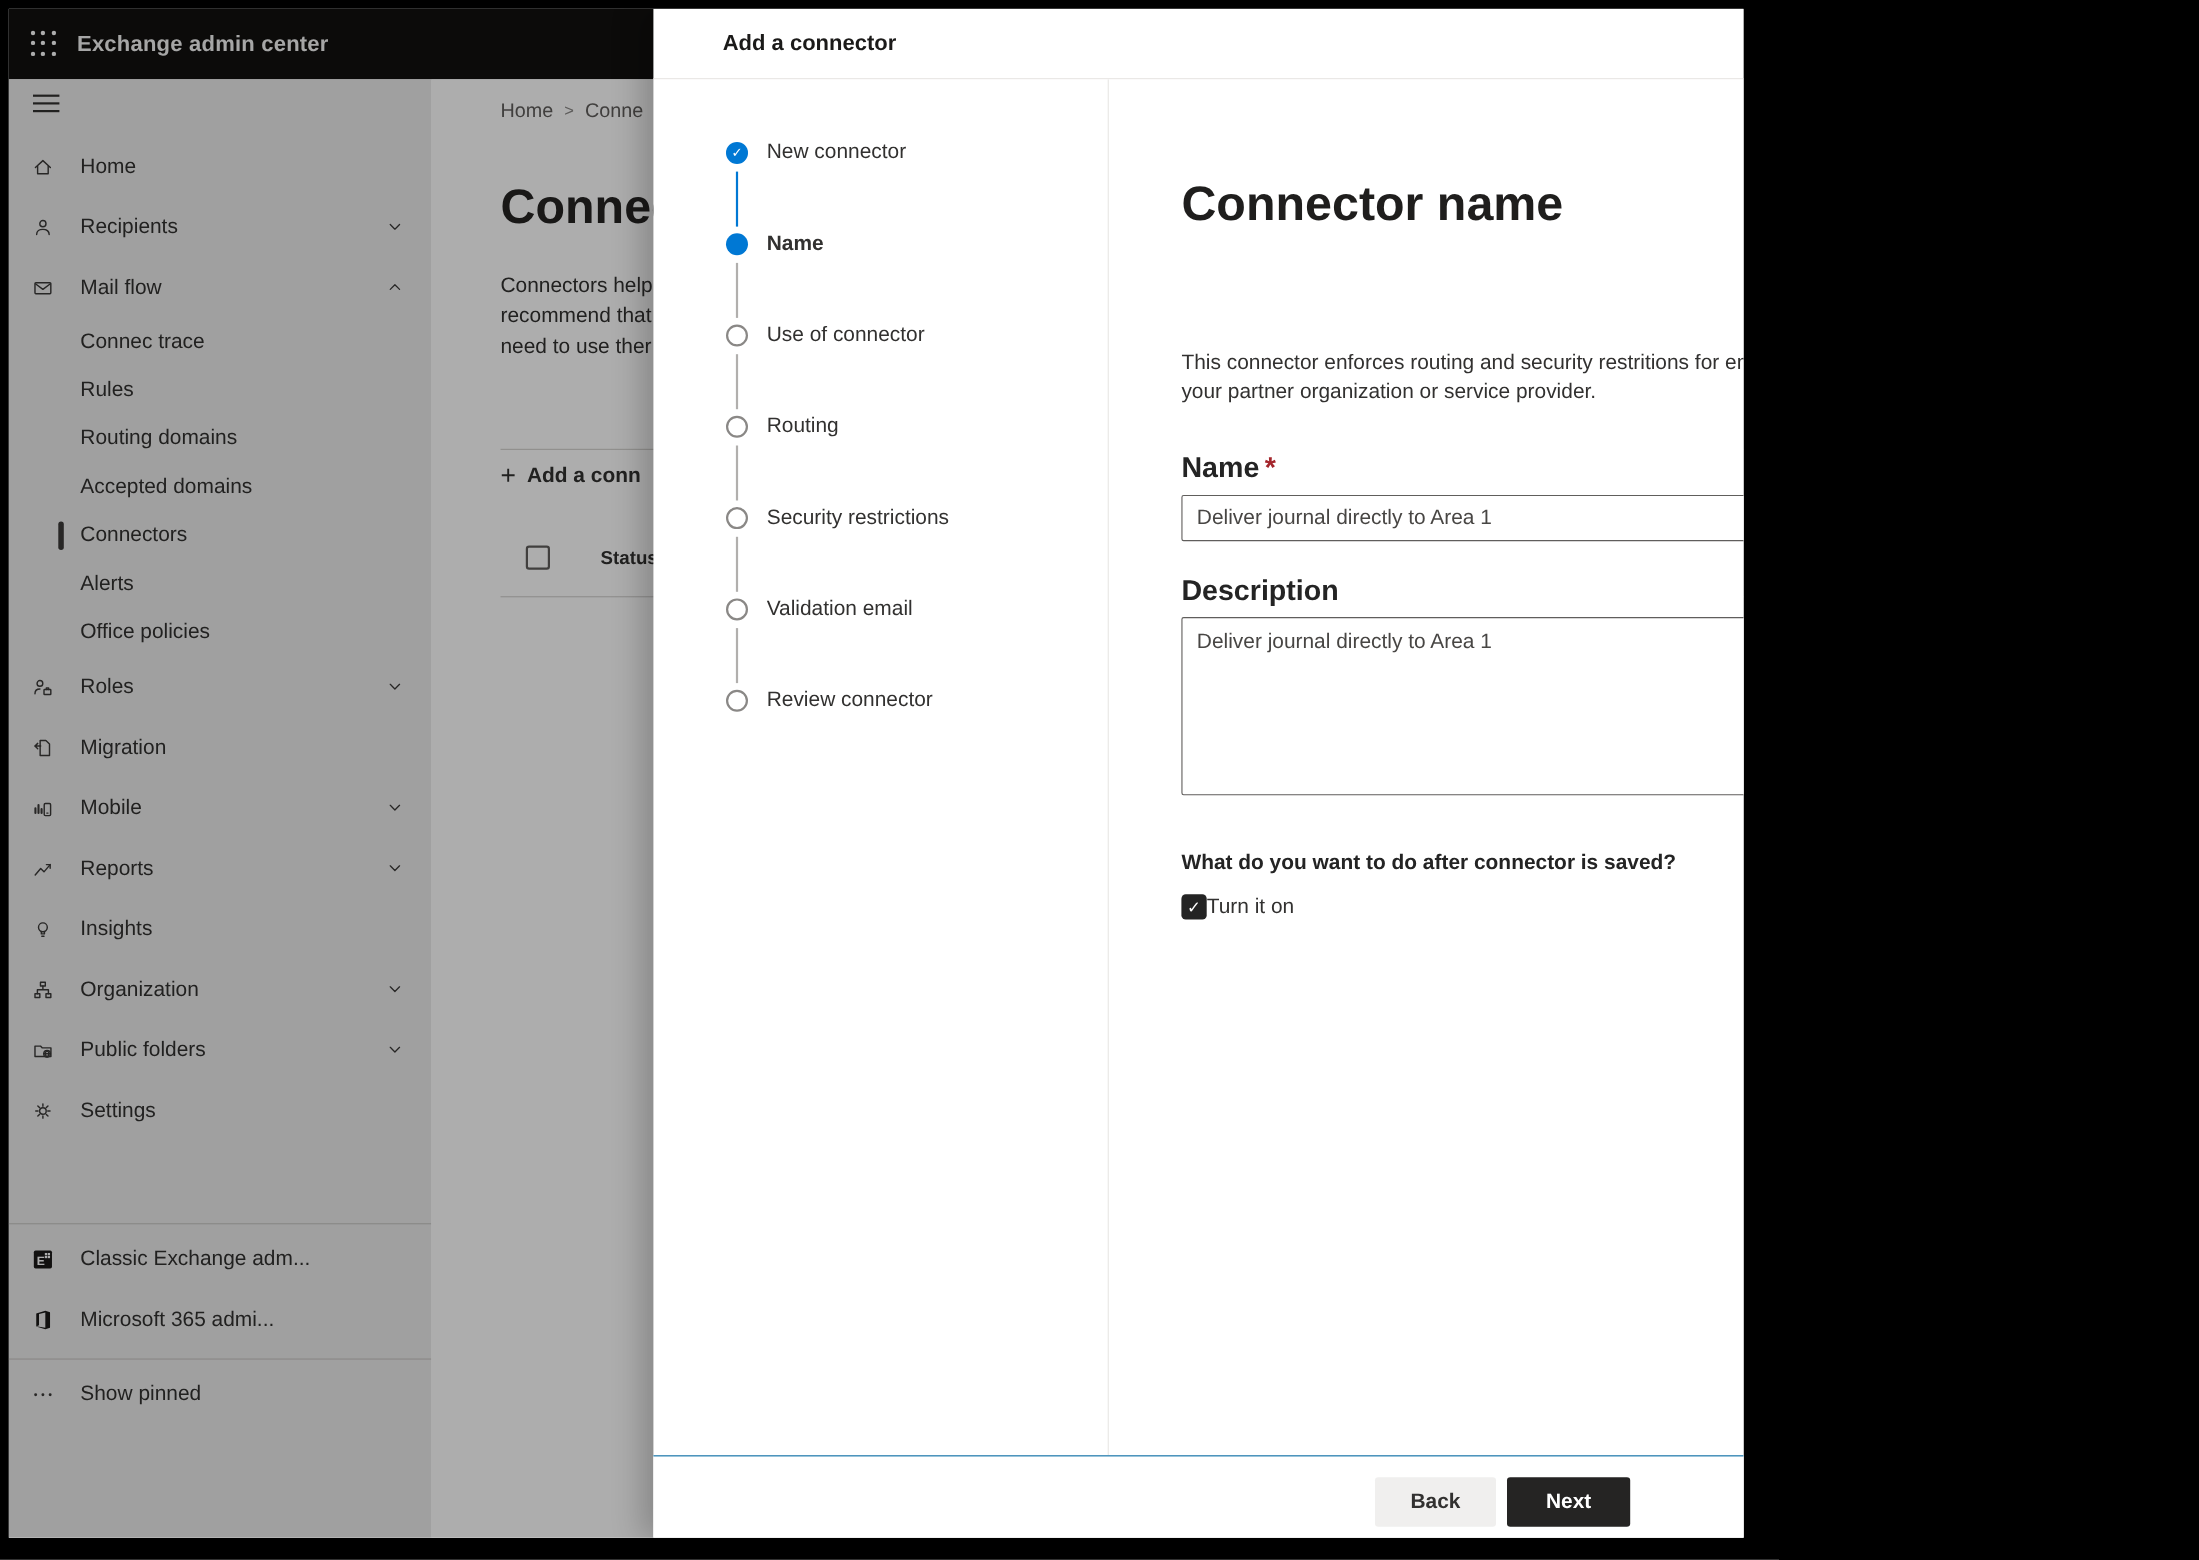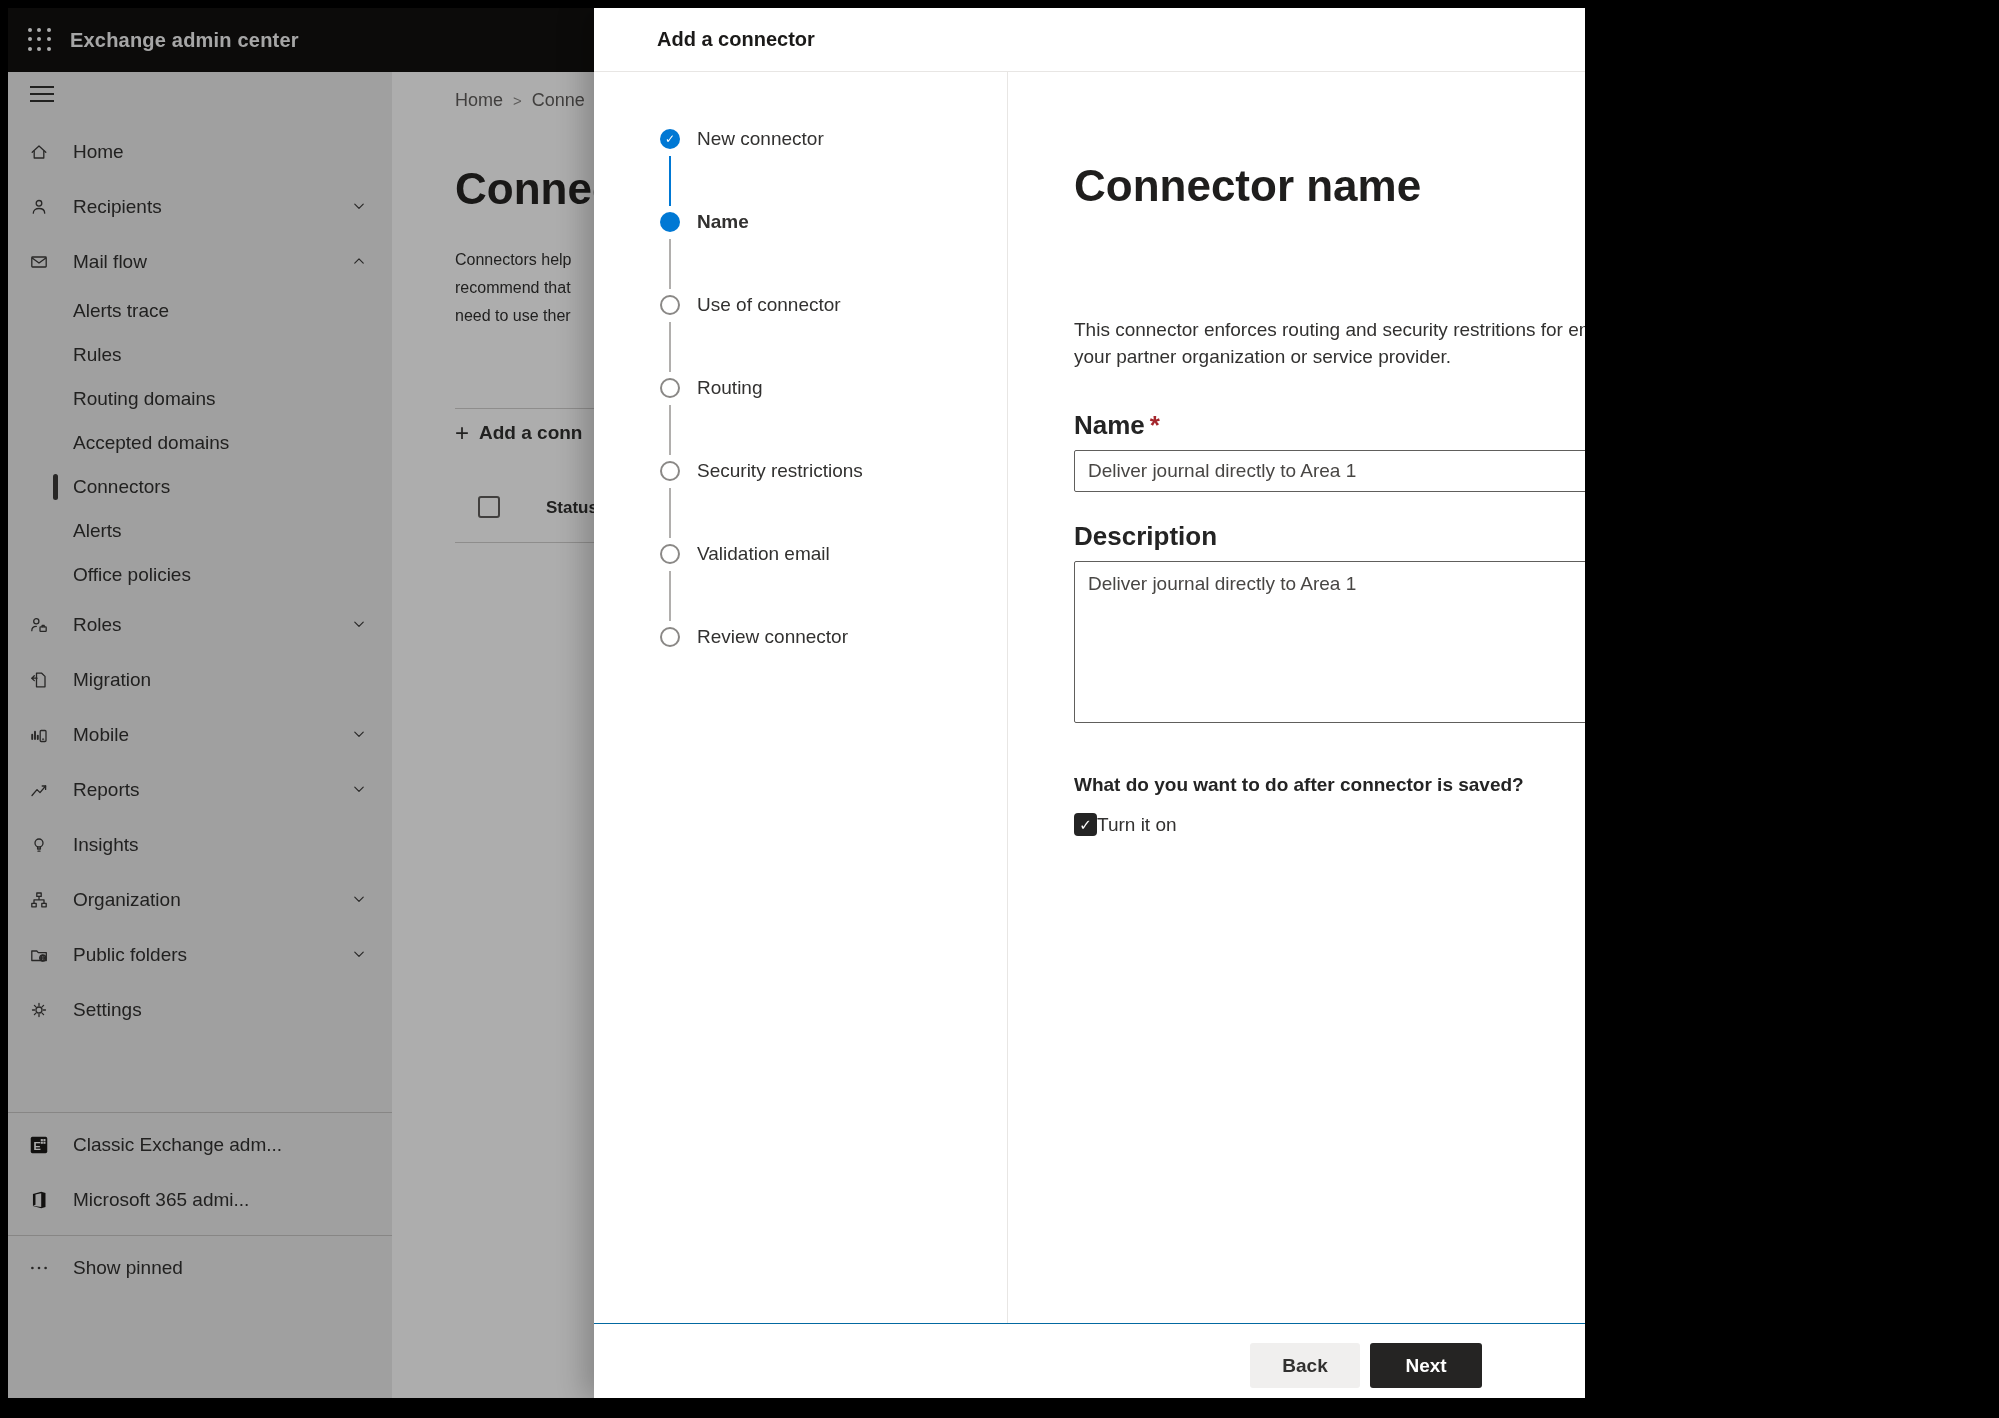--- a/index.html
+++ b/index.html
@@ -44,21 +44,21 @@
   .side-footer { position:absolute; top:1040px; left:0; right:0; }
   .side-divider { height:1px; background:#c8c6c4; margin:0 0 4px 0; }
   .side-divider.second { margin-top:8px; }
   .footer-item { position:relative; height:56px; display:flex; align-items:center; cursor:pointer; }
 
   
   .page { position:absolute; left:384px; top:64px; right:0; bottom:0; background:#fff; z-index:1; }
   .breadcrumb { position:absolute; left:63px; top:18px; font-size:18px; color:#605e5c; display:flex; gap:10px; align-items:center; }
   .crumb-sep { font-size:15px; color:#8a8886; }
   .page-h1 { position:absolute; left:63px; top:92px; font-size:44px; font-weight:700; color:#252423; white-space:nowrap; }
-  .page-desc { position:absolute; left:63px; top:174px; font-size:16px; line-height:28px; color:#323130; white-space:nowrap; }
+  .page-desc { position:absolute; left:63px; top:174px; font-size:19px; line-height:28px; color:#323130; white-space:nowrap; }
   .page-divider { position:absolute; left:63px; right:0; top:336px; height:1px; background:#d2d0ce; }
   .add-btn { position:absolute; left:63px; top:344px; height:34px; display:flex; align-items:center; gap:10px;
     font-size:19px; font-weight:600; color:#323130; cursor:pointer; }
   .add-plus { font-size:24px; font-weight:400; line-height:24px; }
   .tbl-check { position:absolute; left:86px; top:424px; width:22px; height:22px;
     border:2px solid #605e5c; border-radius:3px; background:transparent; cursor:pointer; }
   .tbl-status { position:absolute; left:154px; top:426px; font-size:17px; font-weight:600; color:#323130; cursor:pointer; }
   .tbl-underline { position:absolute; left:63px; right:0; top:470px; height:1px; background:#d2d0ce; }
 
   
@@ -171,21 +171,21 @@
             </svg>
           </span>
           <span class="nav-label">Mail flow</span>
           <span class="nav-chevron">
             <svg width="18" height="18" viewBox="0 0 20 20" fill="none" stroke="#3b3a39" stroke-width="1.3" stroke-linecap="round" stroke-linejoin="round">
               <path d="M5.3 12.3 10 7.6l4.7 4.7"></path>
             </svg>
           </span>
         </div>
         <div class="nav-item lvl1">
-          <span class="nav-label">Alerts trace</span>
+          <span class="nav-label">Connec trace</span>
         </div>
         <div class="nav-item lvl1">
           <span class="nav-label">Rules</span>
         </div>
         <div class="nav-item lvl1">
           <span class="nav-label">Routing domains</span>
         </div>
         <div class="nav-item lvl1">
           <span class="nav-label">Accepted domains</span>
         </div>

